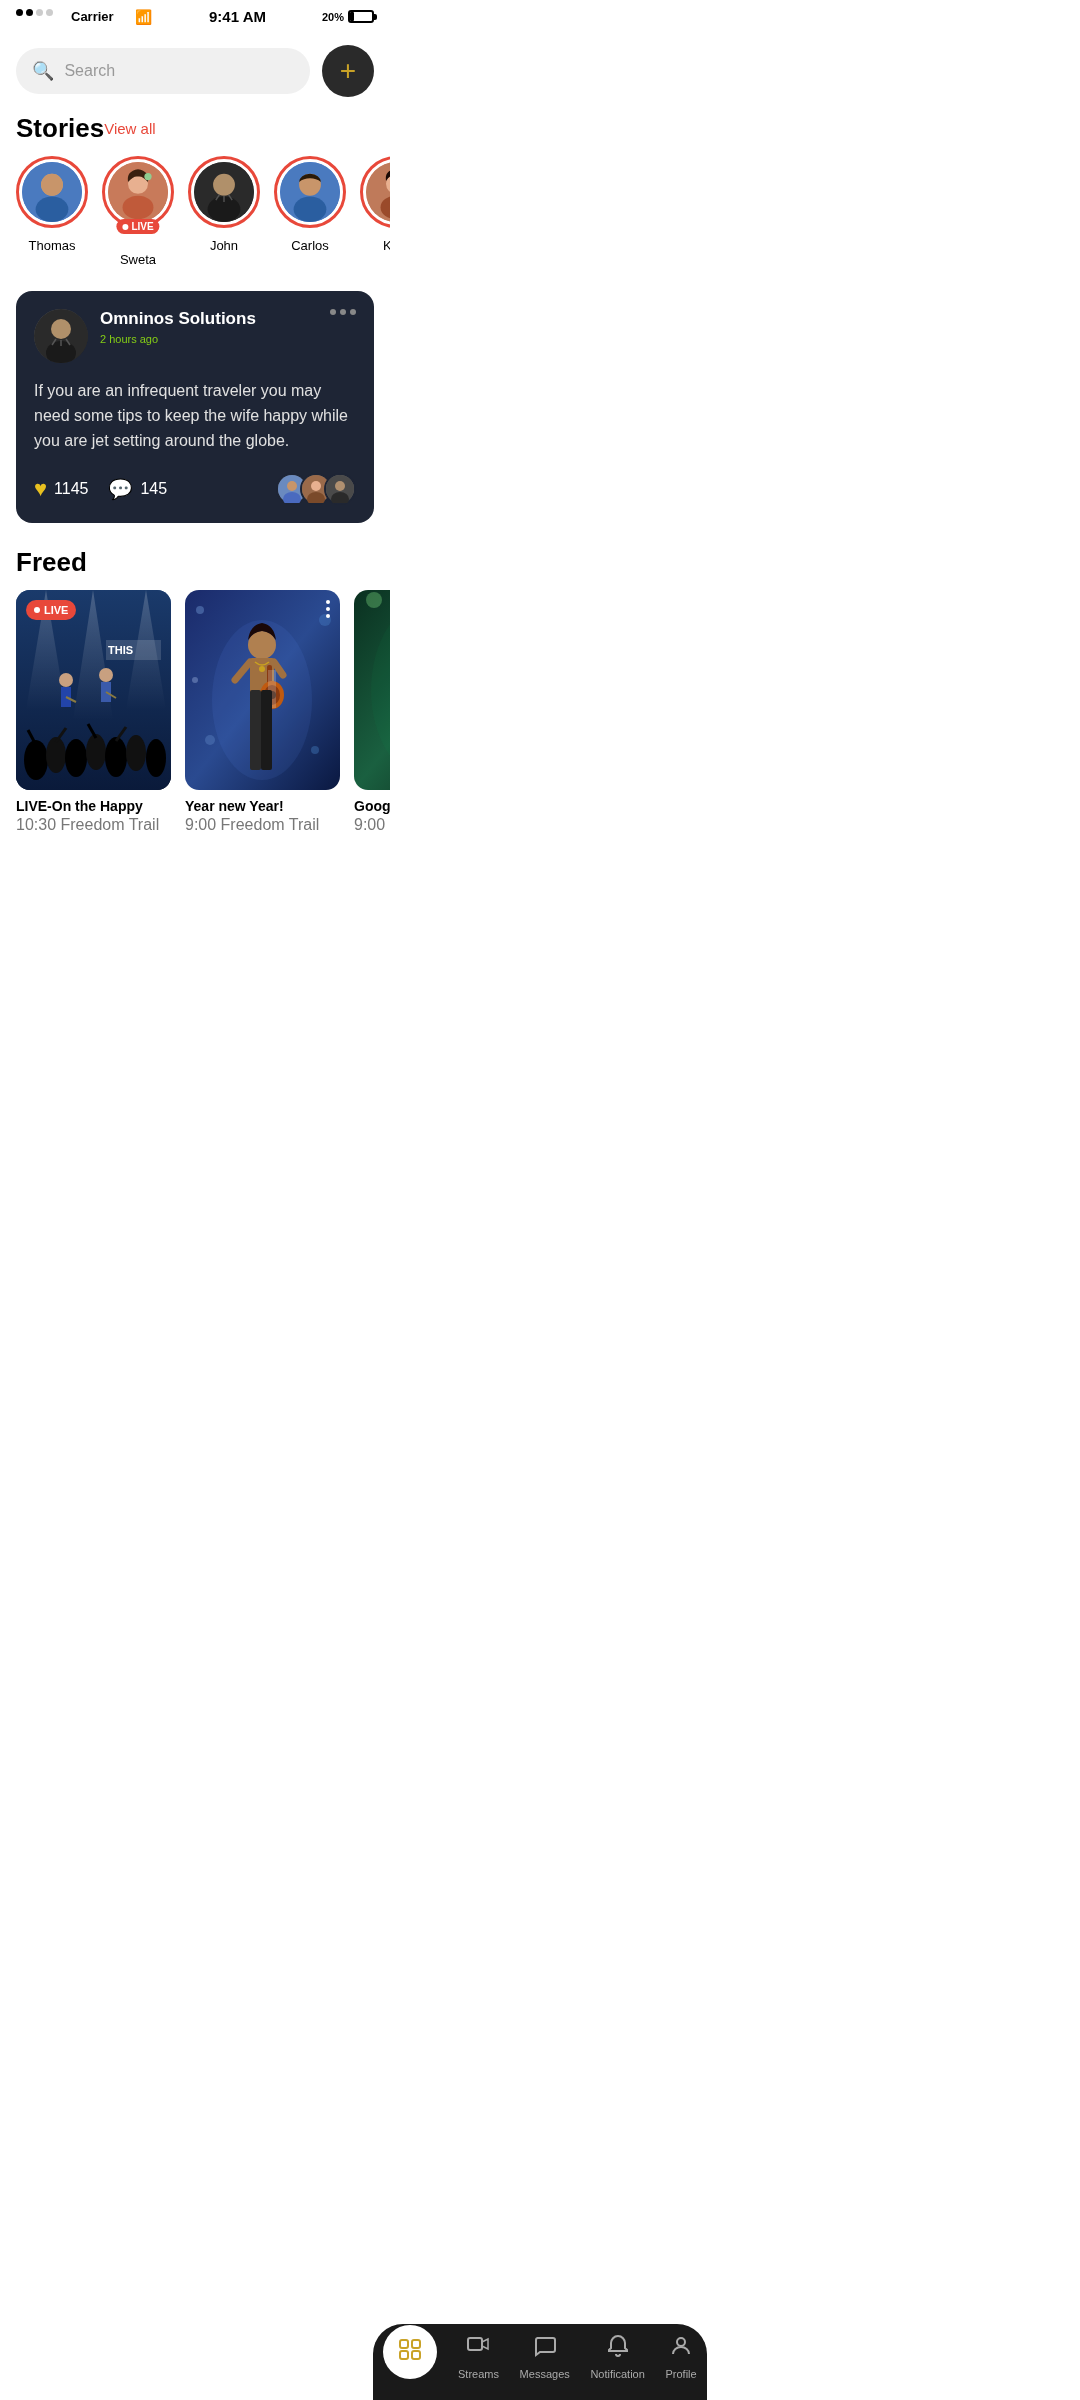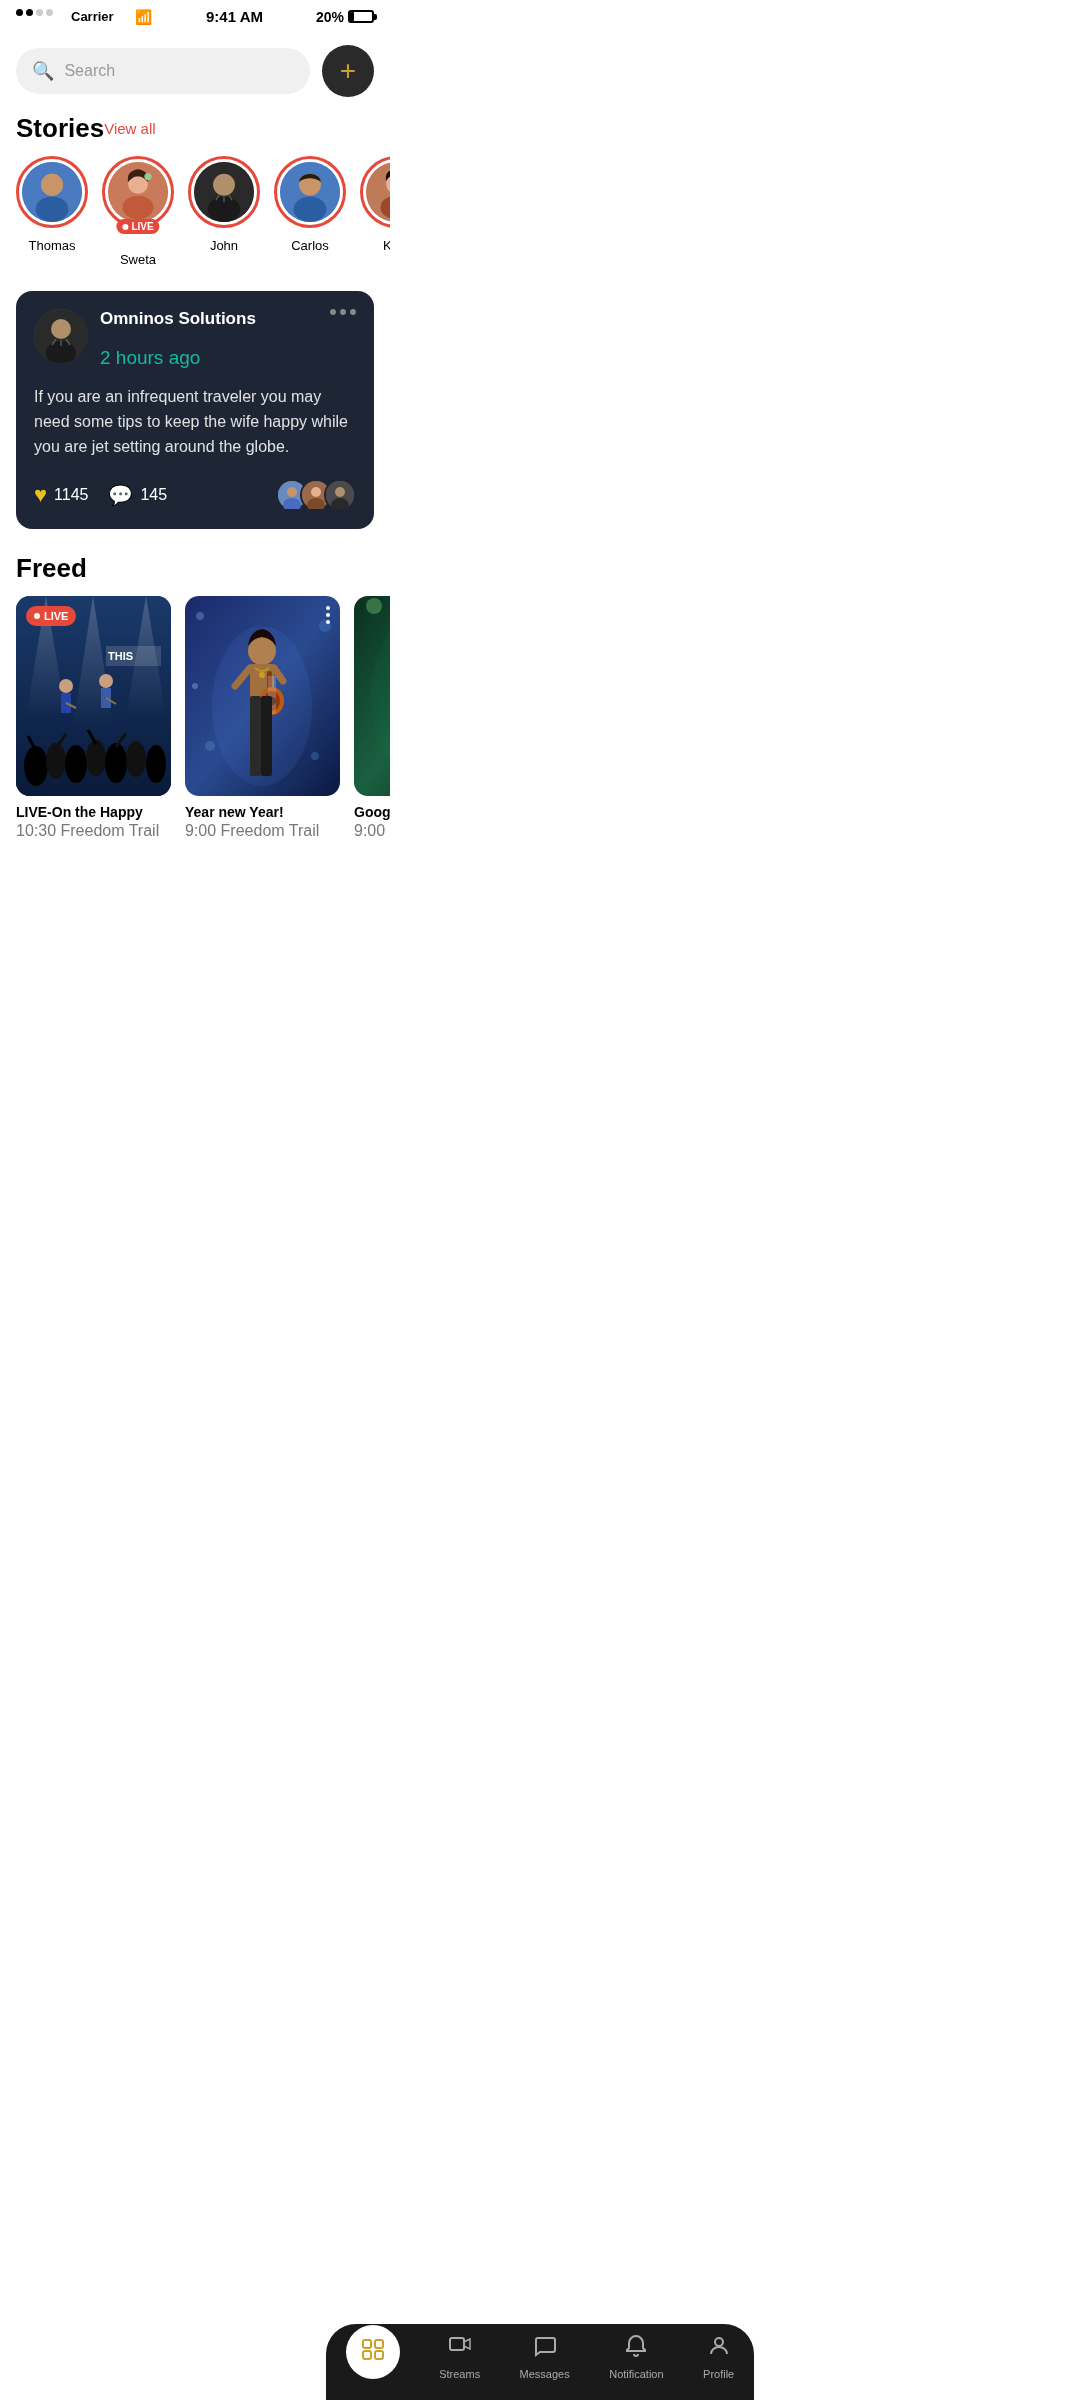--- a/index.html
+++ b/index.html
@@ -22,21 +22,21 @@
       font-size: 13px;
       font-weight: 600;
     }
     .status-left { display: flex; align-items: flex-start; gap: 18px; }
     .signal-dots { display: flex; gap: 3px; }
     .dot { width: 7px; height: 7px; border-radius: 50%; }
     .dot.filled { background: #000; }
     .dot.empty { background: #ccc; }
     .wifi-icon { font-size: 14px; margin-left: 4px; }
     .status-center { font-size: 15px; font-weight: 600; }
-    .status-right { display: flex; align-items: center; gap: 4px; font-size: 14px; }
+    .status-right { display: flex; align-items: center; gap: 4px; font-size: 11px; }
     .battery {
       width: 26px; height: 13px; border: 2px solid #000; border-radius: 3px;
       position: relative; display: flex; align-items: center;
     }
     .battery::after {
       content: ''; position: absolute; right: -5px; top: 50%; transform: translateY(-50%);
       width: 3px; height: 6px; background: #000; border-radius: 0 2px 2px 0;
     }
     .battery-fill { width: 20%; height: 100%; background: #000; border-radius: 1px; }
 
@@ -152,21 +152,21 @@
     }
     .post-avatar {
       width: 54px; height: 54px;
       border-radius: 50%;
       background: #555;
       overflow: hidden;
       flex-shrink: 0;
     }
     .post-meta { flex: 1; }
     .post-author { font-size: 17px; font-weight: 600; color: #fff; }
-    .post-time { font-size: 19px; color: #14b8a6; margin-top: 18px; }
+    .post-time { font-size: 11px; color: #84cc16; margin-top: 4px; }
     .post-dots {
       position: absolute; right: 0; top: 0;
       display: flex; gap: 4px; cursor: pointer;
     }
     .post-dot { width: 6px; height: 6px; border-radius: 50%; background: #888; }
 
     .post-text {
       font-size: 16px;
       line-height: 1.55;
       color: #e0e0e0;
@@ -245,21 +245,21 @@
     }
     .event-dot-v { width: 4px; height: 4px; border-radius: 50%; background: #fff; }
     .event-title { font-size: 14px; font-weight: 600; color: #000; }
     .event-subtitle { font-size: 16px; color: #777; margin-top: 2px; }
 
     
     .bottom-nav {
       position: fixed;
       bottom: 0; left: 50%;
       transform: translateX(-50%);
-      width: 428px;
+      width: 334px;
       background: #1a1a1a;
       border-radius: 30px 30px 0 0;
       display: flex;
       justify-content: space-around;
       align-items: center;
       padding: 10px 0 20px;
     }
     .nav-item {
       display: flex; flex-direction: column; align-items: center; gap: 4px;
       cursor: pointer; color: #aaa; font-size: 11px;

